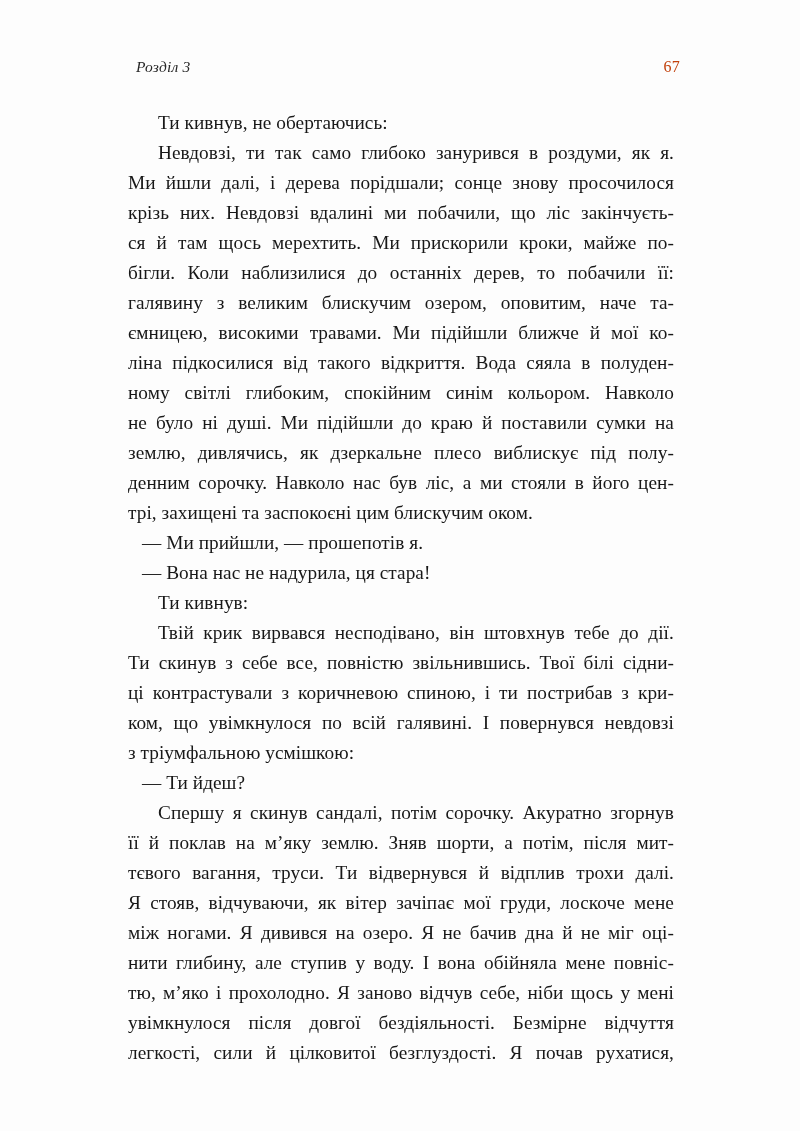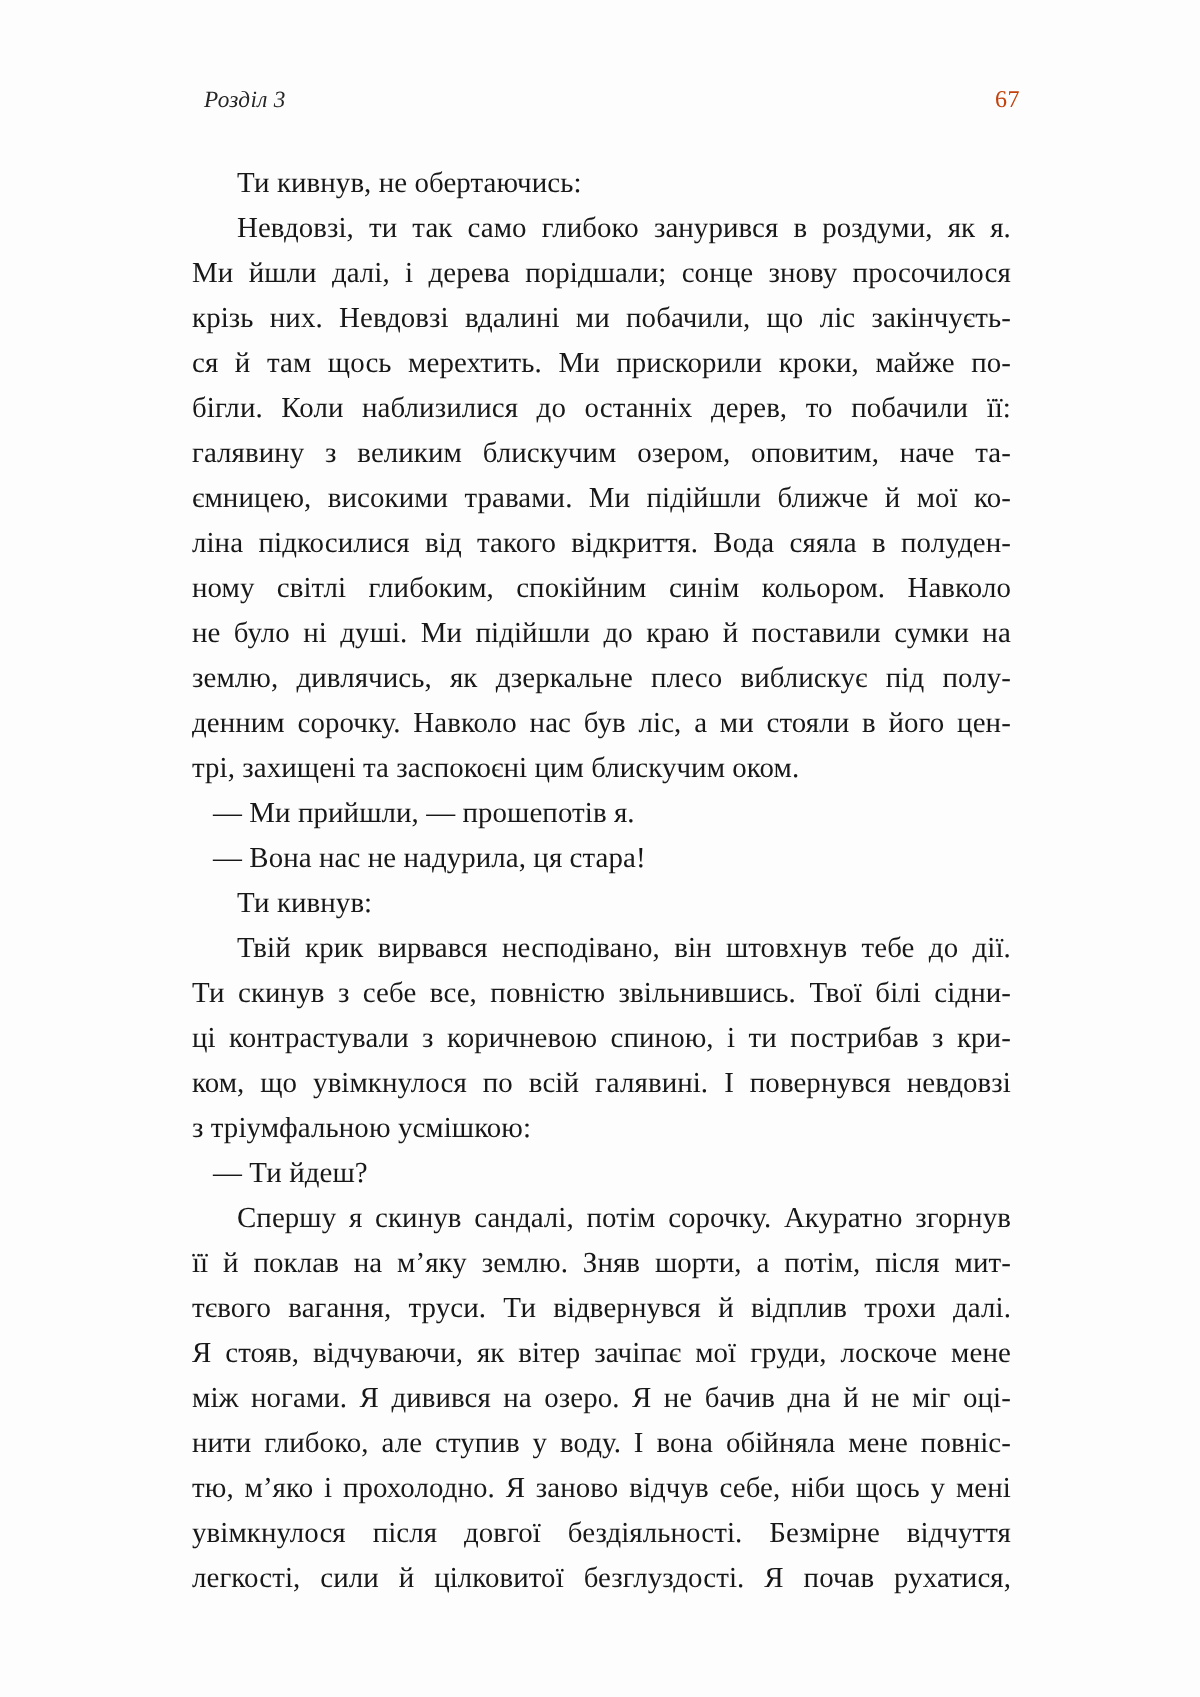--- a/index.html
+++ b/index.html
@@ -342,21 +342,21 @@
         <span>не</span>
         <span>бачив</span>
         <span>дна</span>
         <span>й</span>
         <span>не</span>
         <span>міг</span>
         <span>оці-</span>
       </div>
       <div class="line justify">
         <span>нити</span>
-        <span>глибоко,</span>
+        <span>глибину,</span>
         <span>але</span>
         <span>ступив</span>
         <span>у</span>
         <span>воду.</span>
         <span>І</span>
         <span>вона</span>
         <span>обійняла</span>
         <span>мене</span>
         <span>повніс-</span>
       </div>

